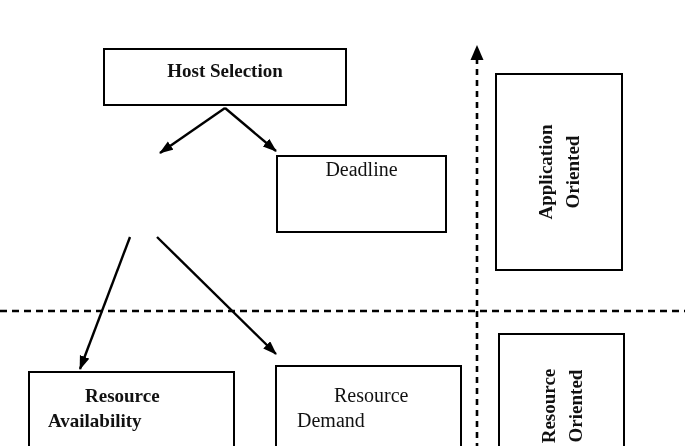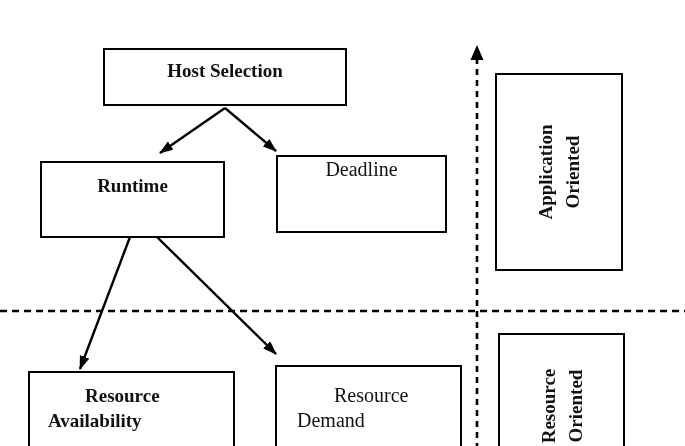--- a/index.html
+++ b/index.html
@@ -67,21 +67,20 @@
     <polygon points="477,445 470.5,430 483.5,430" fill="#000000"></polygon>
 
     <line x1="225" y1="65" x2="160" y2="110" stroke="#000000" stroke-width="2.4" marker-end="url(#ah)"></line>
     <line x1="225" y1="65" x2="276" y2="108" stroke="#000000" stroke-width="2.4" marker-end="url(#ah)"></line>
     <line x1="130" y1="194" x2="80" y2="326" stroke="#000000" stroke-width="2.4" marker-end="url(#ah)"></line>
     <line x1="157" y1="194" x2="276" y2="311" stroke="#000000" stroke-width="2.4" marker-end="url(#ah)"></line>
   </svg>
 
   <div class="box bold center box-host">Host Selection</div>
 
-  <div class="box bold center box-runtime">Runtime</div>
 
   <div class="box center box-deadline">Deadline</div>
 
   <div class="box bold box-resavail">Resource
 Availability</div>
 
   <div class="box box-resdemand">Resource
 Demand</div>
 
   <div class="box rot-box box-appor">

